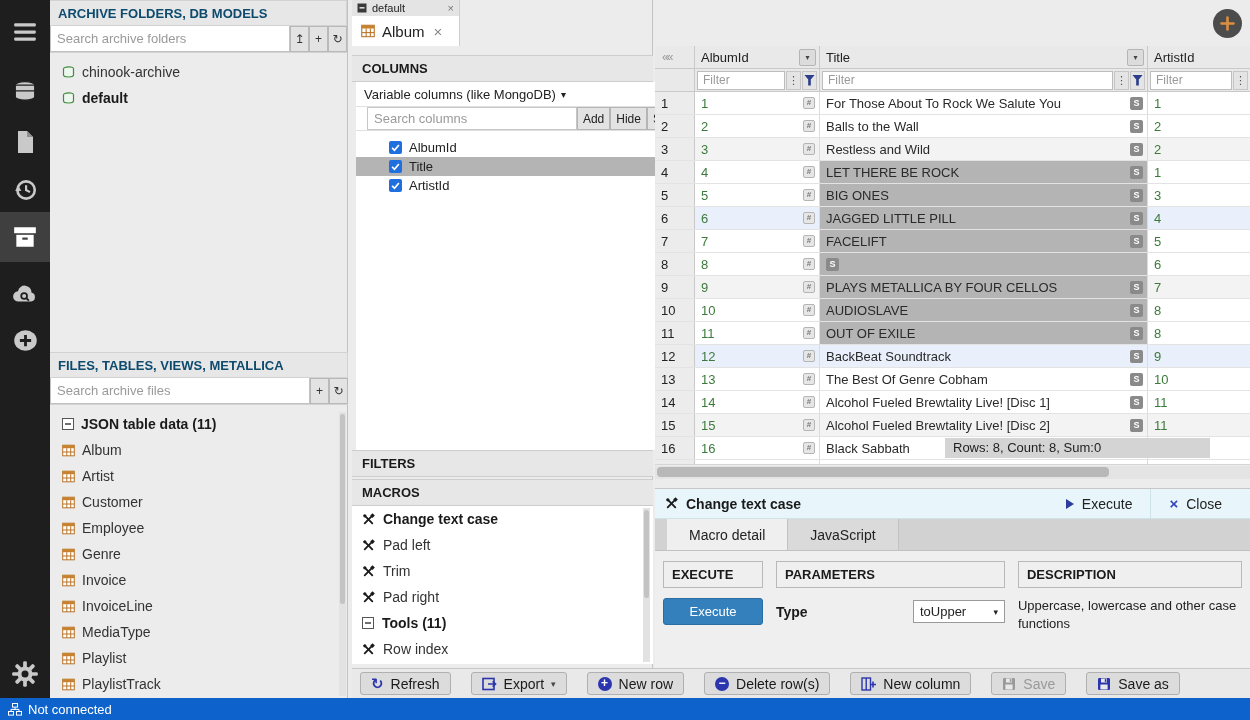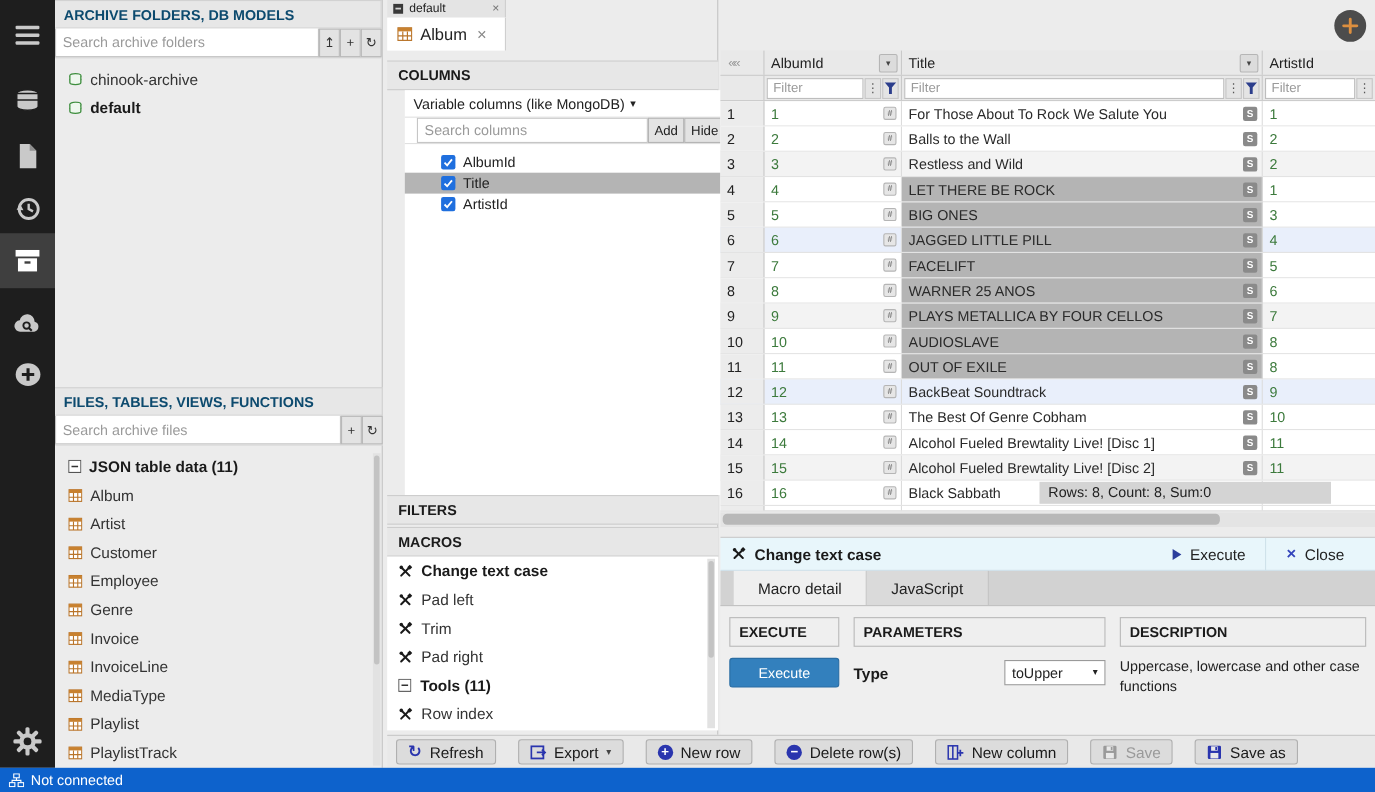--- a/index.html
+++ b/index.html
@@ -36,21 +36,21 @@
   
   .mid-col{position:absolute;left:352px;top:0;width:301px;height:668px;background:#ececec;border-right:1px solid #c2c2c2;}
   .wtab{position:absolute;left:0;top:0;height:16px;width:108px;background:#e4e4e4;border-right:1px solid #cfcfcf;
         display:flex;align-items:center;gap:5px;font-size:11px;padding:0 5px;color:#222;cursor:pointer;}
   .wtab .close{margin-left:auto;color:#777;font-size:11px;}
   .ftab{position:absolute;left:0;top:16px;height:30px;width:108px;background:#fff;border-right:1px solid #cfcfcf;
         display:flex;align-items:center;gap:7px;font-size:15px;padding:0 9px;color:#222;cursor:pointer;}
   .ftab .close{color:#888;font-size:15px;margin-left:2px;}
   .sec-header{position:absolute;left:0;width:301px;height:27px;background:#e7e7e7;border:1px solid #cdcdcd;border-left:none;border-right:none;
               font-weight:bold;font-size:13px;padding:5px 10px;color:#1a1a1a;}
-  .cols-body{position:absolute;left:16px;top:82px;width:333px;height:368px;background:#fff;}
+  .cols-body{position:absolute;left:4px;top:82px;width:333px;height:368px;background:#fff;}
   .mode-row{display:flex;align-items:center;height:25px;border-bottom:1px solid #e0e0e0;font-size:13px;padding:0 8px;gap:5px;color:#222;cursor:pointer;}
   .colsearch-row{display:flex;height:24px;align-items:stretch;border-bottom:1px solid #e0e0e0;}
   .colsearch-row input{flex:1;border:1px solid #c6c6c6;font-size:13px;padding:0 6px;color:#333;outline:none;min-width:0;margin-left:11px;}
   .colsearch-row input::placeholder{color:#9a9a9a;}
   .mini-btn{border:1px solid #b5b5b5;background:#e3e3e3;font-size:12px;color:#222;padding:0 5px;display:flex;align-items:center;cursor:pointer;}
   .chk-row{display:flex;align-items:center;gap:7px;height:19px;padding-left:33px;font-size:13px;color:#222;cursor:pointer;}
   .chk-row.sel{background:#b4b4b4;}
   .chk{width:13px;height:13px;background:#1f6fde;border-radius:2px;display:flex;align-items:center;justify-content:center;flex:none;}
   .macro-list{position:absolute;left:0;top:506px;width:301px;height:158px;background:#fff;overflow:hidden;}
   .macro-item{display:flex;align-items:center;gap:8px;height:26px;padding-left:10px;font-size:14px;color:#333;cursor:pointer;white-space:nowrap;}
@@ -229,21 +229,21 @@
               <ellipse cx="6.5" cy="2.8" rx="5" ry="1.9"></ellipse>
               <path d="M1.5 2.8v3.1c0 1 2.2 1.9 5 1.9s5-.9 5-1.9V2.8"></path>
               <path d="M1.5 5.9v3.2c0 1 2.2 1.9 5 1.9s5-.9 5-1.9V5.9"></path>
             </g>
           </svg>
           <span>default</span>
         </div>
       </div>
 
     <div class="files-section">
-      <div class="panel-header">FILES, TABLES, VIEWS, FUNCTIONS</div>
+      <div class="panel-header">FILES, TABLES, VIEWS, METALLICA</div>
       <div class="search-row">
         <input type="text" placeholder="Search archive files" style="">
         <div class="sq-btn">+</div>
         <div class="sq-btn">↻</div>
       </div>
       <div class="tree" id="file-items">
           <div class="tree-item bold">
             <svg width="12" height="12" viewBox="0 0 12 12">
               <rect x="0.5" y="0.5" width="11" height="11" fill="#fff" stroke="#555"></rect>
               <line x1="3" y1="6" x2="9" y2="6" stroke="#333" stroke-width="1.4"></line>
@@ -634,21 +634,20 @@
             <span class="gv">5</span>
           </div>
         </div>
         <div class="g-row">
           <div class="g-rowhdr">8</div>
           <div class="g-cell c-album">
             <span class="gv">8</span>
             <span class="ti ti-num">#</span>
           </div>
           <div class="g-cell c-title sel">
-            <span class="tv">WARNER 25 ANOS</span>
             <span class="ti ti-str">S</span>
           </div>
           <div class="g-cell c-artist">
             <span class="gv">6</span>
           </div>
         </div>
         <div class="g-row stripe-gray">
           <div class="g-rowhdr">9</div>
           <div class="g-cell c-album">
             <span class="gv">9</span>

